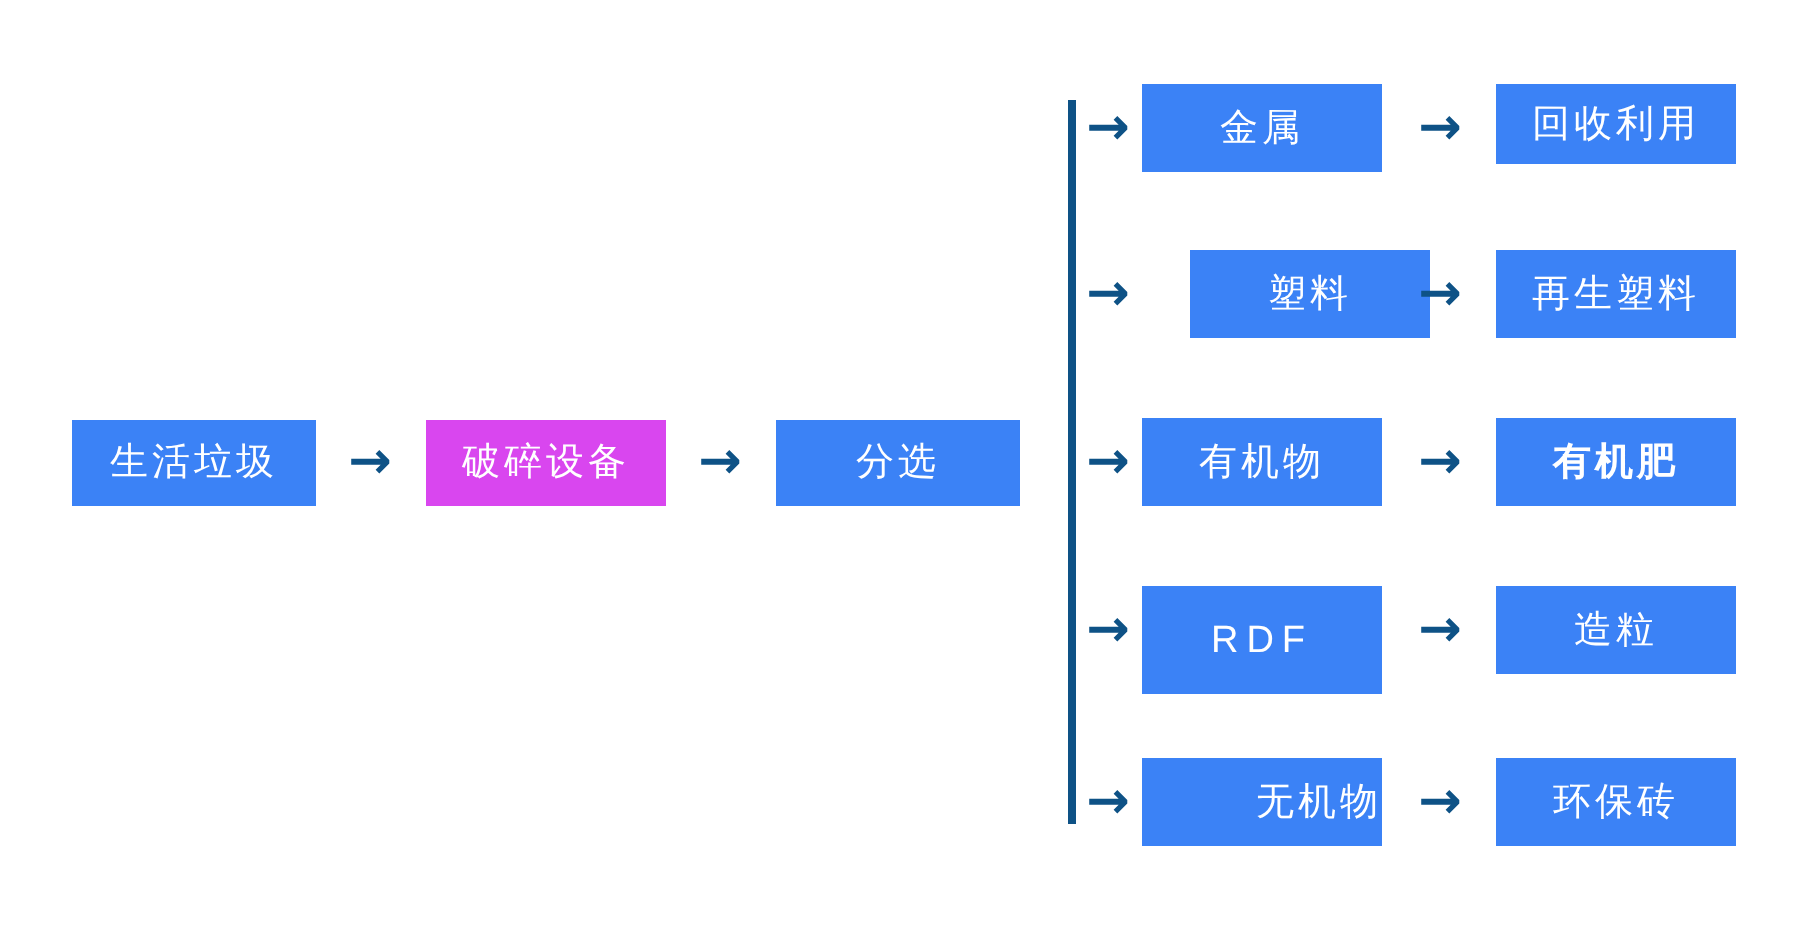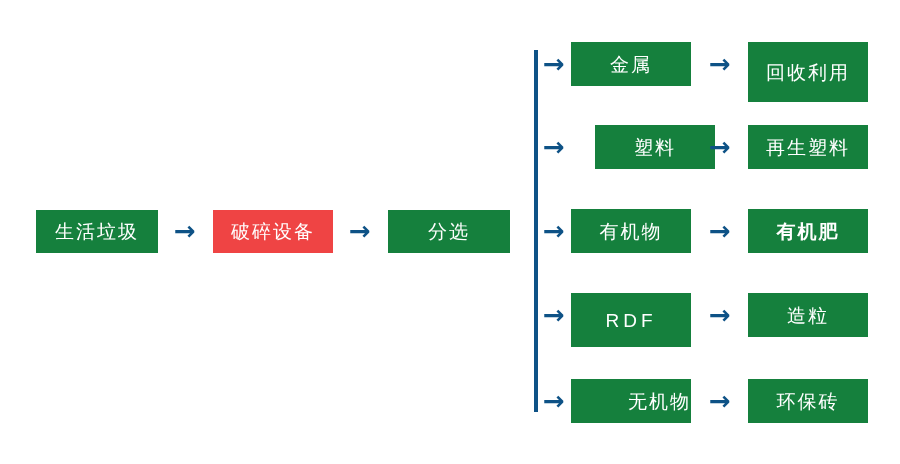--- a/index.html
+++ b/index.html
@@ -26,22 +26,22 @@
     display: flex;
     align-items: center;
     justify-content: center;
     color: #ffffff;
     font-size: 19px;
     letter-spacing: 2px;
     line-height: 1;
     white-space: nowrap;
     text-align: center;
   }
-  .node-blue { background: #15803d; }
-  .node-red  { background: #ef4444; }
+  .node-blue { background: #3b82f6; }
+  .node-red  { background: #d946ef; }
 
   .node-latin {
     letter-spacing: 4px;
     font-size: 19px;
   }
 
   .arrow-glyph {
     position: absolute;
     display: flex;
     align-items: center;
@@ -89,21 +89,21 @@
 
   <div class="arrow-glyph" style="left:538px; top:49px; width:32px; height:30px;">
     <span>→</span>
   </div>
   <div class="node-box node-blue" style="left:571px; top:42px; width:120px; height:44px;">
     <span>金属</span>
   </div>
   <div class="arrow-glyph" style="left:700px; top:49px; width:40px; height:30px;">
     <span>→</span>
   </div>
-  <div class="node-box node-blue" style="left:748px; top:42px; width:120px; height:60px;">
+  <div class="node-box node-blue" style="left:748px; top:42px; width:120px; height:40px;">
     <span>回收利用</span>
   </div>
 
   <div class="arrow-glyph" style="left:538px; top:132px; width:32px; height:30px;">
     <span>→</span>
   </div>
   <div class="node-box node-blue" style="left:571px; top:125px; width:120px; height:44px;margin-left:24px;">
     <span>塑料</span>
   </div>
   <div class="arrow-glyph" style="left:700px; top:132px; width:40px; height:30px;">

